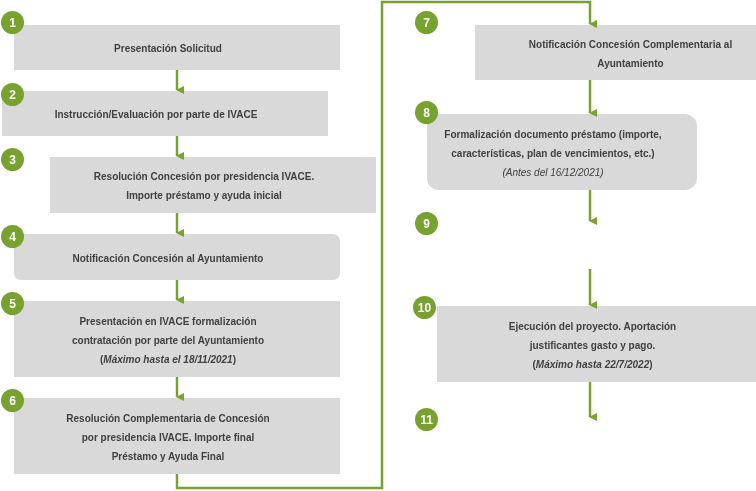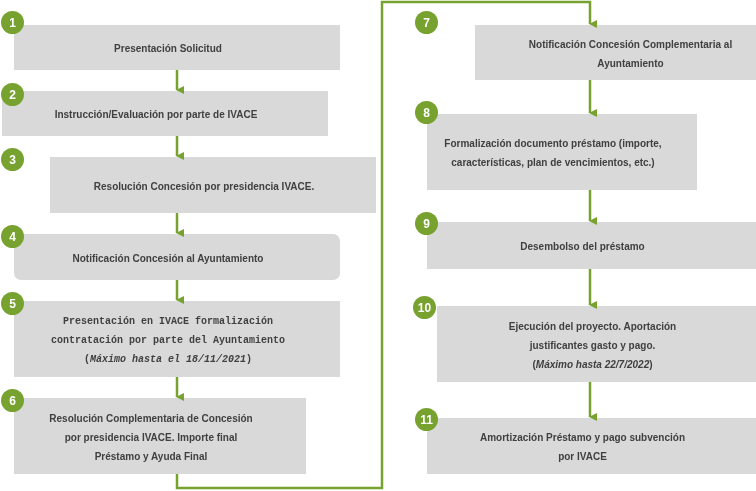--- a/index.html
+++ b/index.html
@@ -51,65 +51,60 @@
   </div>
   <div class="badge" style="left:1px;top:11px;">1</div>
 
   <div class="box" style="left:2px;top:91px;width:326px;height:45px;">
     <span class="line">Instrucción/Evaluación por parte de IVACE</span>
   </div>
   <div class="badge" style="left:1px;top:83px;">2</div>
 
   <div class="box" style="left:14px;top:157px;width:326px;height:56px;margin-left:36px;">
     <span class="line">Resolución Concesión por presidencia IVACE.</span>
+    <span class="line">Importe préstamo y ayuda inicial</span>
   </div>
   <div class="badge" style="left:1px;top:148px;">3</div>
 
   <div class="box" style="left:14px;top:234px;width:326px;height:46px;border-radius:7px;">
     <span class="line">Notificación Concesión al Ayuntamiento</span>
   </div>
   <div class="badge" style="left:1px;top:225px;">4</div>
 
-  <div class="box" style="left:14px;top:301px;width:326px;height:76px;font-family:Liberation Mono, monospace;">
+  <div class="box" style="left:14px;top:301px;width:326px;height:76px;">
     <span class="line">Presentación en IVACE formalización</span>
     <span class="line">contratación por parte del Ayuntamiento</span>
     <span class="line"><span>(</span><span class="note">Máximo hasta el 18/11/2021</span><span>)</span></span>
   </div>
   <div class="badge" style="left:1px;top:292px;">5</div>
 
-  <div class="box" style="left:14px;top:398px;width:292px;height:76px;">
+  <div class="box" style="left:14px;top:398px;width:326px;height:76px;">
     <span class="line">Resolución Complementaria de Concesión</span>
     <span class="line">por presidencia IVACE. Importe final</span>
     <span class="line">Préstamo y Ayuda Final</span>
   </div>
   <div class="badge" style="left:1px;top:389px;">6</div>
 
   <div class="box" style="left:427px;top:25px;width:329px;height:55px;margin-left:48px;">
     <span class="line">Notificación Concesión Complementaria al</span>
     <span class="line">Ayuntamiento</span>
   </div>
   <div class="badge" style="left:415px;top:11px;">7</div>
 
-  <div class="box" style="left:427px;top:114px;width:270px;height:76px;">
+  <div class="box" style="left:427px;top:114px;width:270px;height:76px;border-radius:12px;">
     <span class="line">Formalización documento préstamo (importe,</span>
     <span class="line">características, plan de vencimientos, etc.)</span>
+    <span class="line"><span></span><span class="note light">(Antes del 16/12/2021)</span><span></span></span>
   </div>
   <div class="badge" style="left:415px;top:101px;">8</div>
 
-  <div class="box" style="left:427px;top:222px;width:329px;height:47px;">
-    <span class="line">Desembolso del préstamo</span>
-  </div>
   <div class="badge" style="left:415px;top:212px;">9</div>
 
   <div class="box" style="left:437px;top:306px;width:329px;height:76px;">
     <span class="line">Ejecución del proyecto. Aportación</span>
     <span class="line">justificantes gasto y pago.</span>
     <span class="line"><span>(</span><span class="note">Máximo hasta 22/7/2022</span><span>)</span></span>
   </div>
   <div class="badge" style="left:413px;top:296px;">10</div>
 
-  <div class="box" style="left:427px;top:418px;width:329px;height:56px;">
-    <span class="line">Amortización Préstamo y pago subvención</span>
-    <span class="line">por IVACE</span>
-  </div>
   <div class="badge" style="left:415px;top:408px;">11</div>
 
 </div>
 
 </body></html>

